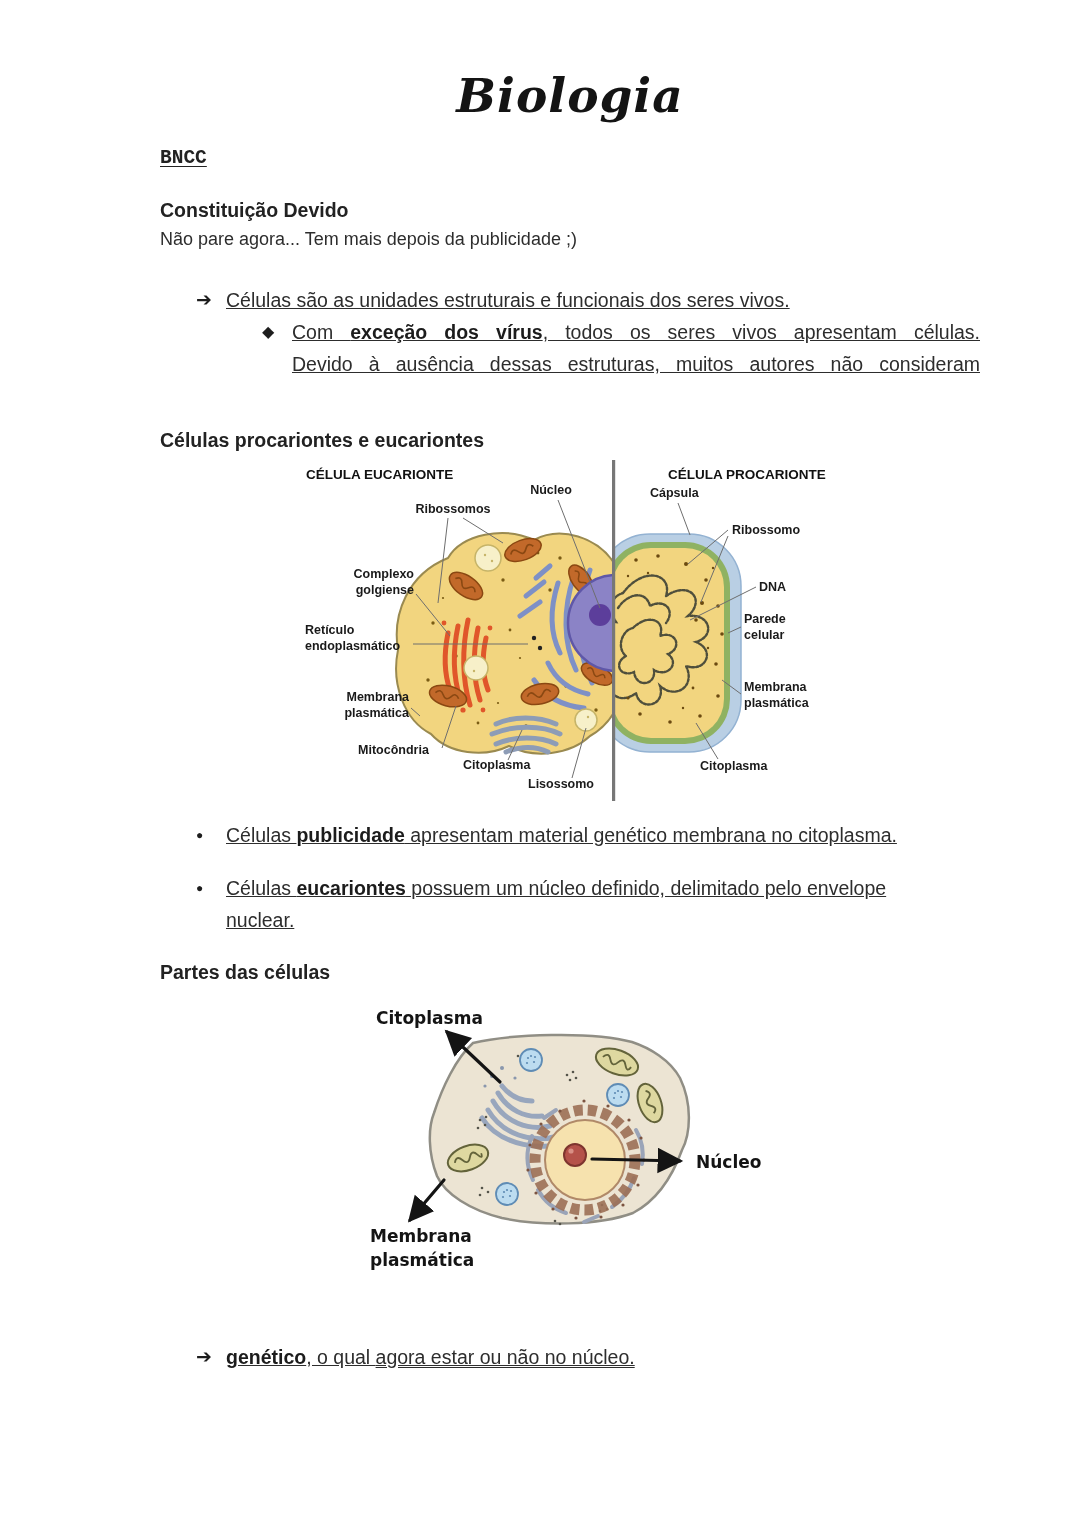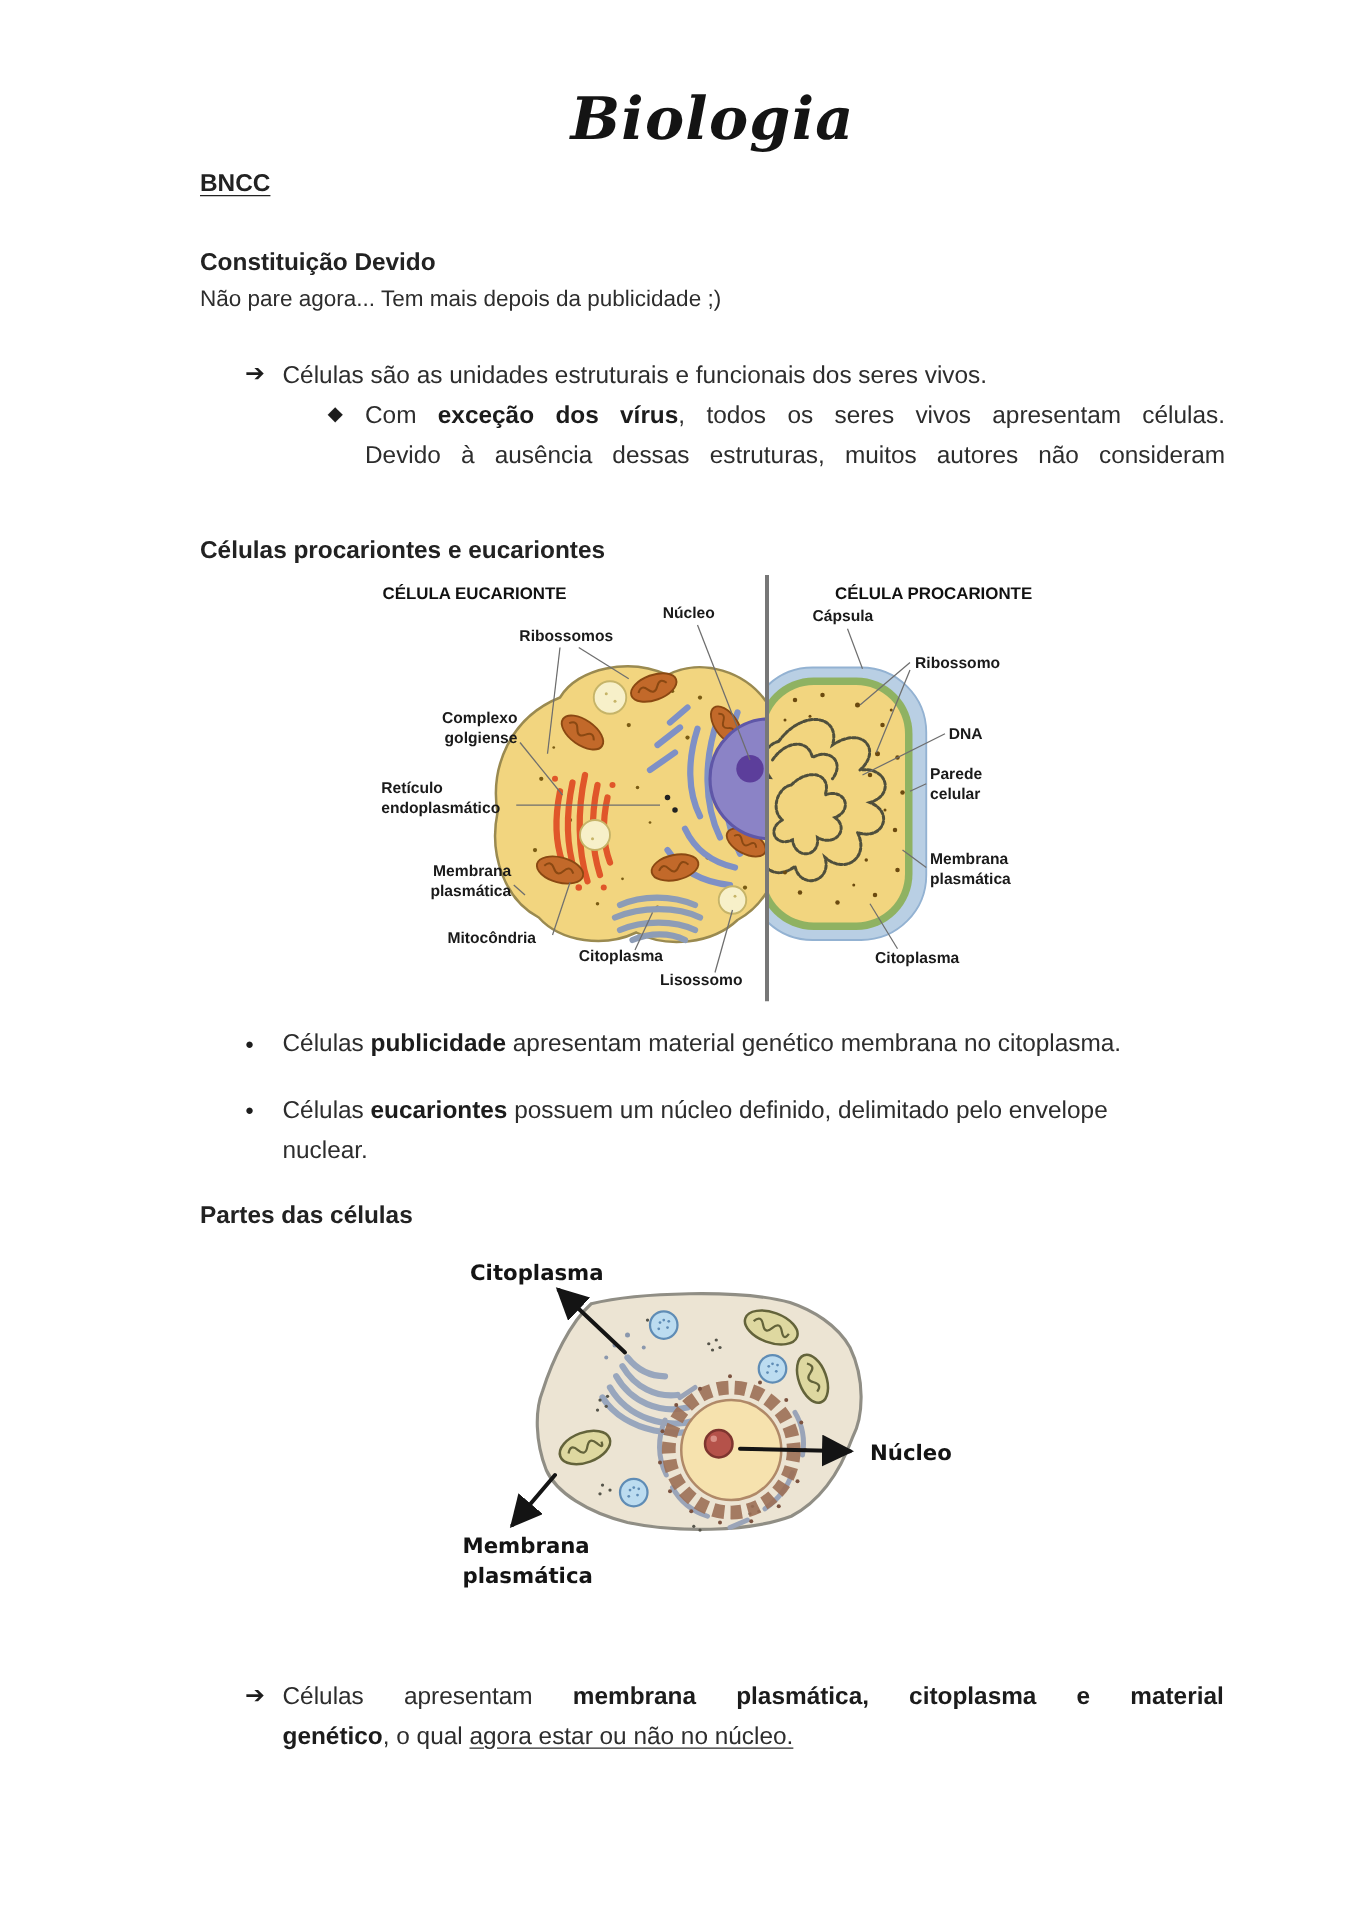--- a/index.html
+++ b/index.html
@@ -50,20 +50,21 @@
     font-size: 19px;
     line-height: 32px;
     color: #1d1d1d;
   }
   .glyph-cell.diamond { font-size: 16px; }
   .glyph-cell.dot { font-size: 12px; }
   .bullet-text {
     font-size: 19.5px;
     line-height: 32px;
     color: #2d2d2d;
+    text-decoration: underline;
   }
   .w-main { width: 753px; }
   .w-sub  { width: 688px; }
   .just-line { text-align: justify; text-align-last: justify; }
   .bullet-text b, .bullet-text strong { color: #1c1c1c; }
   .u-seg { text-decoration: underline; text-underline-offset: 3px; }
 
   .diagram { position: absolute; }
   svg text { user-select: none; }
   .d1-label {
@@ -87,21 +88,21 @@
   }
   .hand-arrow { stroke: #141414; stroke-width: 3.2; fill: none; stroke-linecap: round; }
 </style>
 </head>
 <body>
 
 <div class="page">
 
   <div class="doc-title">Biologia</div>
 
-  <div class="heading underlined" style="top:136px;">BNCC</div>
+  <div class="heading underlined" style="top:147px;font-family:Liberation Mono, monospace;">BNCC</div>
 
   <div class="heading" style="top:199px;">Constituição Devido</div>
   <div class="plain-line" style="top:229px;">Não pare agora... Tem mais depois da publicidade ;)</div>
 
   <div class="bullet-row" style="top:284px; left:166px;">
     <div class="glyph-cell">➔</div>
     <div class="bullet-text w-main">Células são as unidades estruturais e funcionais dos seres vivos.</div>
   </div>
 
   <div class="bullet-row" style="top:316px; left:232px;">
@@ -451,18 +452,17 @@
 
     <text class="comic-label" x="46" y="26">Citoplasma</text>
     <text class="comic-label" x="366" y="170">Núcleo</text>
     <text class="comic-label" x="40" y="244">Membrana</text>
     <text class="comic-label" x="40" y="268">plasmática</text>
   </svg>
 
   <div class="bullet-row" style="top:1341px; left:166px;">
     <div class="glyph-cell">➔</div>
     <div class="bullet-text w-main">
-      <div class="just-line"><span>Células apresentam </span><strong>membrana plasmática, citoplasma e material</strong></div>
       <div><strong>genético</strong><span>, o qual </span><span class="u-seg">agora estar ou não no núcleo.</span></div>
     </div>
   </div>
 
 </div>
 
 </body></html>

